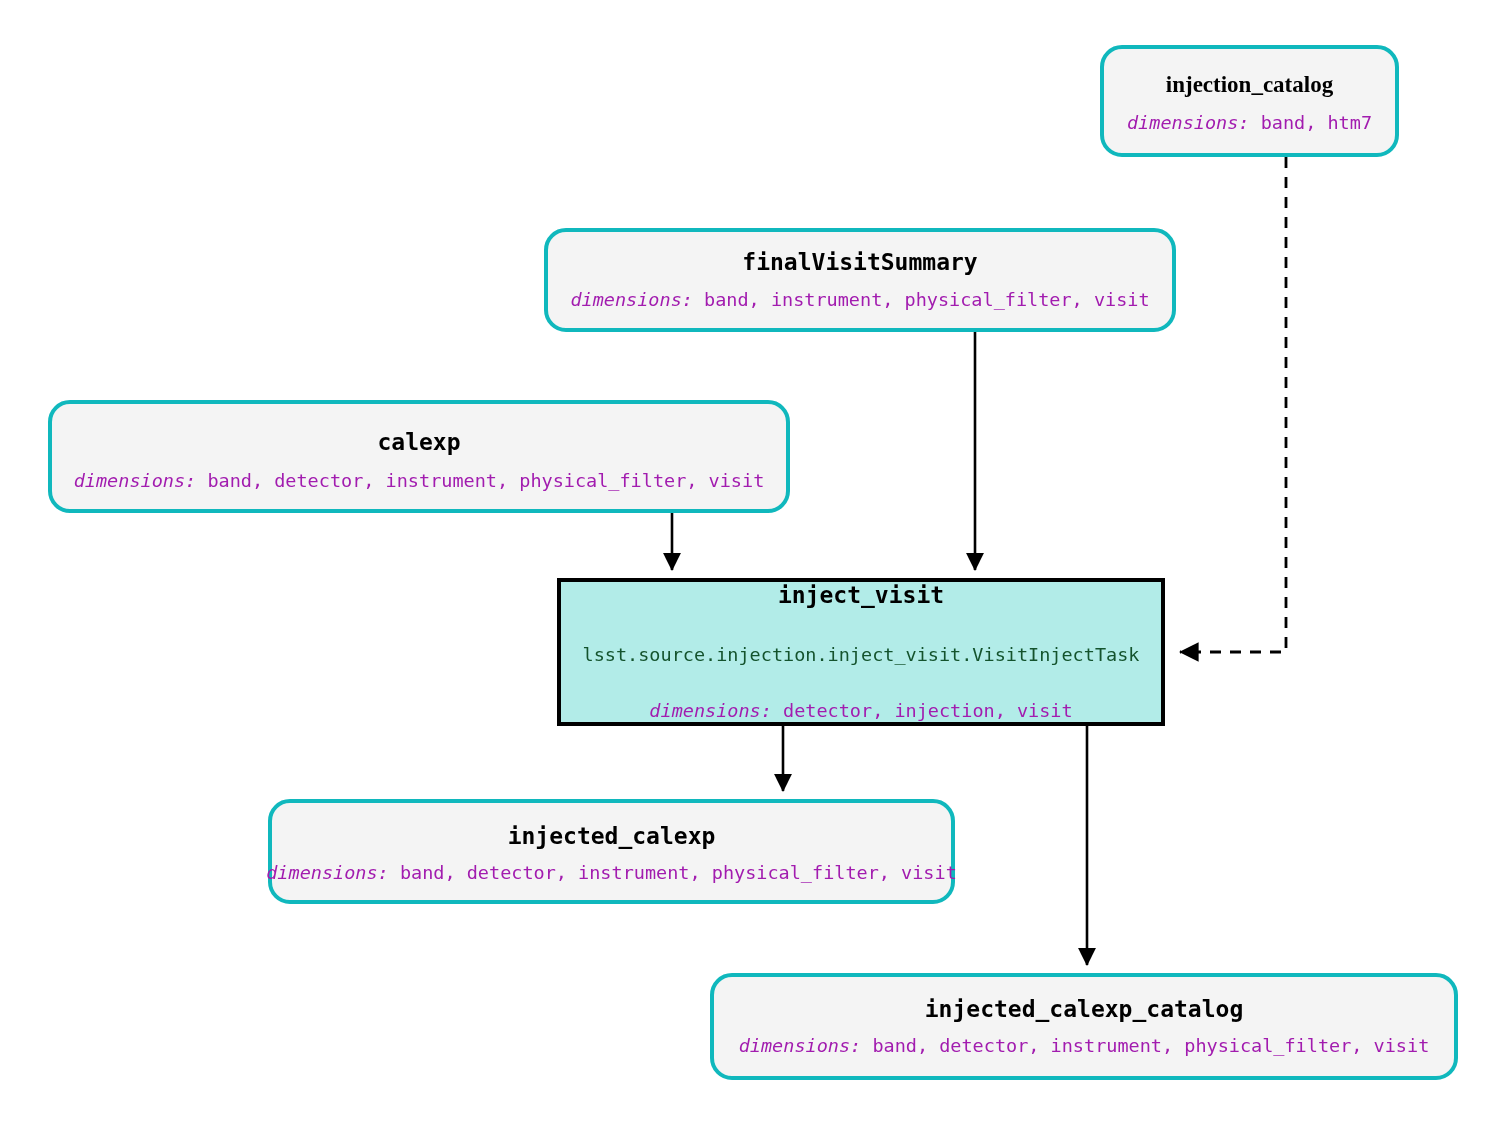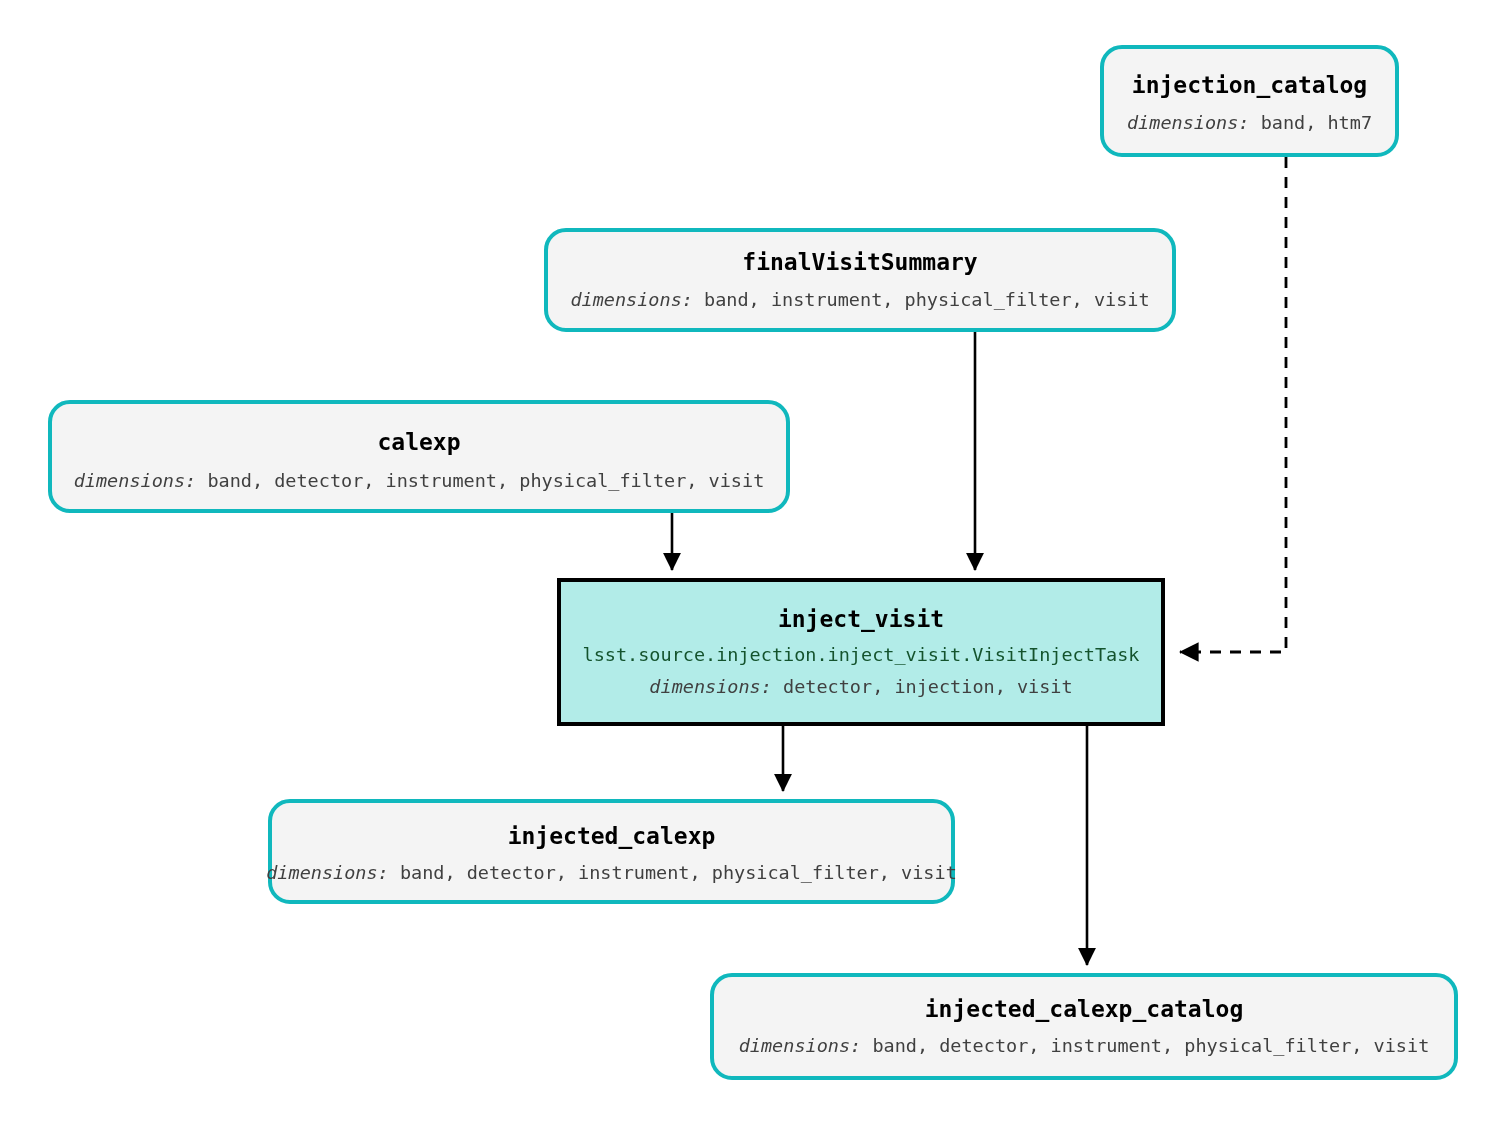--- a/index.html
+++ b/index.html
@@ -36,54 +36,55 @@
   }
   .node.dataset {
     background: #f4f4f4;
     border: 4px solid #10b8bd;
     border-radius: 22px;
   }
   .node.task {
     background: #b2ece8;
     border: 4px solid #000000;
     border-radius: 0;
+    justify-content: space-between;
   }
   .node-title {
     font-family: "DejaVu Sans Mono", monospace;
     font-weight: bold;
     font-size: 23px;
     color: #000000;
     letter-spacing: 0px;
     line-height: 1.15;
     white-space: nowrap;
   }
   .node-sub {
     font-family: "DejaVu Sans Mono", monospace;
     font-size: 18.5px;
     color: #14532d;
     line-height: 1.2;
     white-space: nowrap;
   }
   .node-dims {
     font-family: "DejaVu Sans Mono", monospace;
     font-size: 18.5px;
-    color: #404040;
+    color: #a21caf;
     line-height: 1.2;
     white-space: nowrap;
   }
   .node-dims .kw,
   .node-sub .kw {
     font-style: italic;
   }
   
   #node-injection-catalog {
     left: 1100px; top: 45px; width: 299px; height: 112px;
     padding-top: 4px;
   }
-  #node-injection-catalog .node-title { margin-bottom: 14px; }
+  #node-injection-catalog .node-title { margin-bottom: 14px; font-family: Liberation Serif, serif; }
 
   #node-final-visit-summary {
     left: 544px; top: 228px; width: 632px; height: 104px;
   }
   #node-final-visit-summary .node-title { margin-bottom: 13px; }
 
   #node-calexp {
     left: 48px; top: 400px; width: 742px; height: 113px;
     padding-top: 8px;
   }

